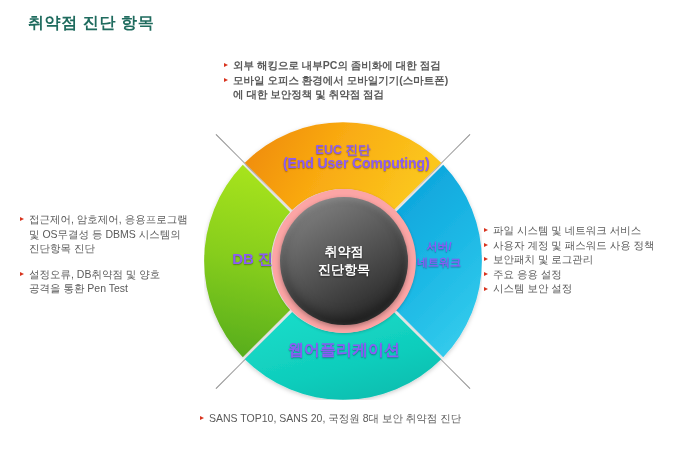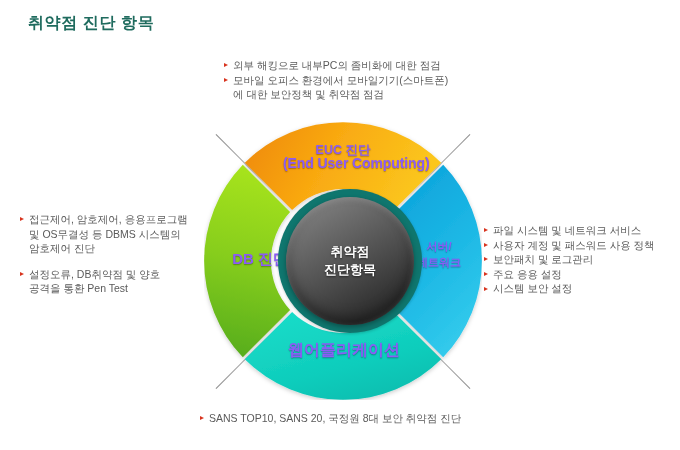--- a/index.html
+++ b/index.html
@@ -48,21 +48,21 @@
     position: absolute;
     left: 0px;
     top: 5.2px;
     width: 0;
     height: 0;
     border-left: 4.2px solid #D8341F;
     border-top: 2.6px solid transparent;
     border-bottom: 2.6px solid transparent;
   }
 
-  #note-top    { left: 224px; top: 58px; }
+  #note-top    { left: 224px; top: 58px; font-weight: bold; }
   #note-left   { left: 20px;  top: 212px; }
   #note-right  { left: 484px; top: 223px; }
   #note-bottom { left: 200px; top: 411px; }
 
   
   .leader {
     position: absolute;
     height: 1px;
     background: linear-gradient(90deg, rgba(150,150,150,0.0) 0%, rgba(140,140,140,0.75) 55%, rgba(120,120,120,0.85) 100%);
     transform-origin: 0 50%;
@@ -108,26 +108,26 @@
     font-size: 16px; line-height: 15.5px;
   }
   #label-db {
     left: 6px; top: 129px; width: 78px;
     font-size: 15px; line-height: 16px; text-align: right;
   }
 
   
   #hub {
     position: absolute;
-    left: 74px;
+    left: 68px;
     top: 67px;
     width: 144px;
     height: 144px;
     border-radius: 50%;
-    background: #0f766e;
+    background: #fca5a5;
     box-shadow: 0 1px 3px rgba(0,0,0,0.20);
   }
   #hub-inner {
     position: absolute;
     left: 8px;
     top: 8px;
     width: 128px;
     height: 128px;
     border-radius: 50%;
     background: linear-gradient(150deg, #8C8C8C 0%, #6E6E6E 26%, #4A4A4A 58%, #2E2E2E 82%, #3A3A3A 100%);
@@ -222,21 +222,21 @@
 </div>
 
 <div class="note" id="note-top">
     <div class="note-line bulleted">외부 해킹으로 내부PC의 좀비화에 대한 점검</div>
     <div class="note-line bulleted">모바일 오피스 환경에서 모바일기기(스마트폰)</div>
     <div class="note-line cont">에 대한 보안정책 및 취약점 점검</div>
   </div>
 <div class="note" id="note-left">
     <div class="note-line bulleted">접근제어, 암호제어, 응용프로그램</div>
     <div class="note-line cont">및 OS무결성 등 DBMS 시스템의</div>
-    <div class="note-line cont">암호제어 진단</div>
+    <div class="note-line cont">진단항목 진단</div>
     <div class="note-line bulleted" style="margin-top: 11px;">설정오류, DB취약점 및 양호</div>
     <div class="note-line cont">공격을 통환 Pen Test</div>
   </div>
 <div class="note" id="note-right">
     <div class="note-line bulleted">파일 시스템 및 네트워크 서비스</div>
     <div class="note-line bulleted">사용자 계정 및 패스워드 사용 정책</div>
     <div class="note-line bulleted">보안패치 및 로그관리</div>
     <div class="note-line bulleted">주요 응용 설정</div>
     <div class="note-line bulleted">시스템 보안 설정</div>
   </div>

